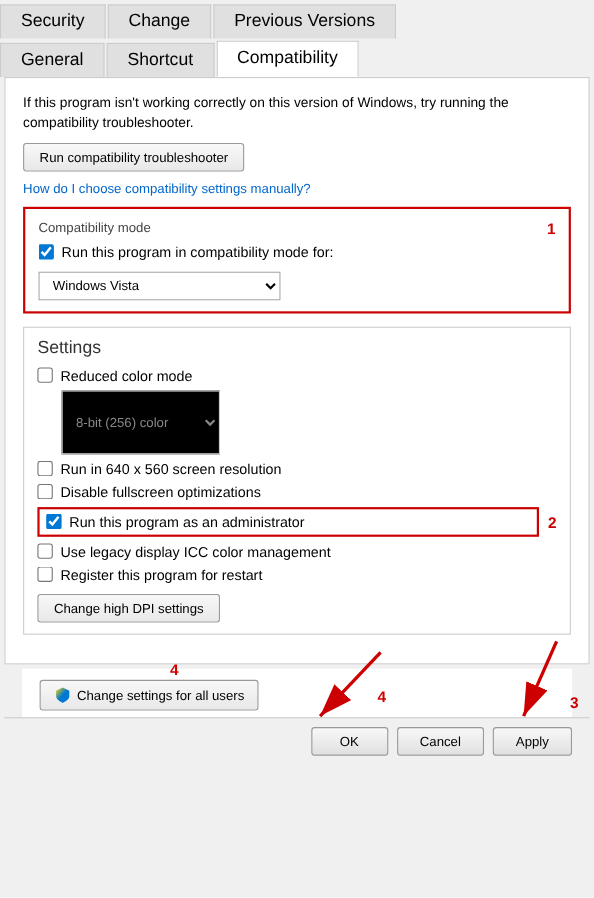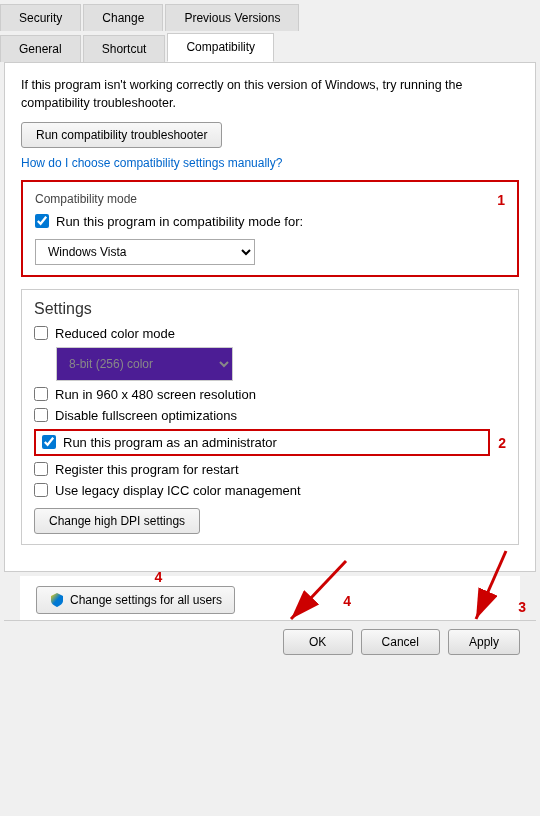--- a/index.html
+++ b/index.html
@@ -10,21 +10,21 @@
       width: 540px;
       min-height: 816px;
       color: #000;
     }
     .tab {
       padding: 6px 18px;
       border: 1px solid #ccc;
       border-bottom: none;
       background: #e0e0e0;
       cursor: pointer;
-      font-size: 12px;
+      font-size: 16px;
       margin-right: 2px;
       margin-top: 4px;
     }
     .tab.active {
       background: #fff;
       border-bottom: 1px solid #fff;
       margin-top: 2px;
       z-index: 1;
     }
 
@@ -106,24 +106,24 @@
     }
 
     .settings-label {
       font-size: 16px;
       font-weight: 400;
       margin-bottom: 8px;
       color: #333;
     }
 
     .color-dropdown {
-      width: 177px;
-      padding: 8px 8px;
+      width: 144px;
+      padding: 20px 8px;
       border: 1px solid #ccc;
-      background: #4c1d95;
+      background: #000000;
       font-size: 12px;
       color: #888;
       margin-left: 22px;
       margin-bottom: 6px;
     }
 
     .annotation {
       font-size: 14px;
       font-weight: bold;
       color: #cc0000;
@@ -246,45 +246,45 @@
       <input type="checkbox" id="chk-reduced-color" style="">
       <label for="chk-reduced-color">Reduced color mode</label>
     </div>
 
     <select class="color-dropdown">
       <option>8-bit (256) color</option>
     </select>
 
     <div class="checkbox-row">
       <input type="checkbox" id="chk-640" style="">
-      <label for="chk-640">Run in 960 x 480 screen resolution</label>
+      <label for="chk-640">Run in 640 x 560 screen resolution</label>
     </div>
 
     <div class="checkbox-row">
       <input type="checkbox" id="chk-fullscreen" style="">
       <label for="chk-fullscreen">Disable fullscreen optimizations</label>
     </div>
 
     
     <div style="display:flex; justify-content:space-between; align-items:center;">
       <div class="checkbox-row highlighted" style="flex:1; border:2px solid #cc0000; padding:4px 6px; margin-bottom:6px;">
         <input type="checkbox" id="chk-admin" checked="" style="">
         <label for="chk-admin">Run this program as an administrator</label>
       </div>
       <span class="annotation" style="margin-left:8px; margin-bottom:6px;">2</span>
     </div>
 
     <div class="checkbox-row">
+      <input type="checkbox" id="chk-icc" style="">
+      <label for="chk-icc">Use legacy display ICC color management</label>
+    </div>
+
+    <div class="checkbox-row">
       <input type="checkbox" id="chk-restart" style="">
       <label for="chk-restart">Register this program for restart</label>
-    </div>
-
-    <div class="checkbox-row">
-      <input type="checkbox" id="chk-icc" style="">
-      <label for="chk-icc">Use legacy display ICC color management</label>
     </div>
 
     <button class="change-dpi-btn">Change high DPI settings</button>
   </div>
 
 </div>
 
 <div class="bottom-section">
   <button class="shield-btn">
     <svg class="shield-icon" viewBox="0 0 16 16" xmlns="http://www.w3.org/2000/svg">

